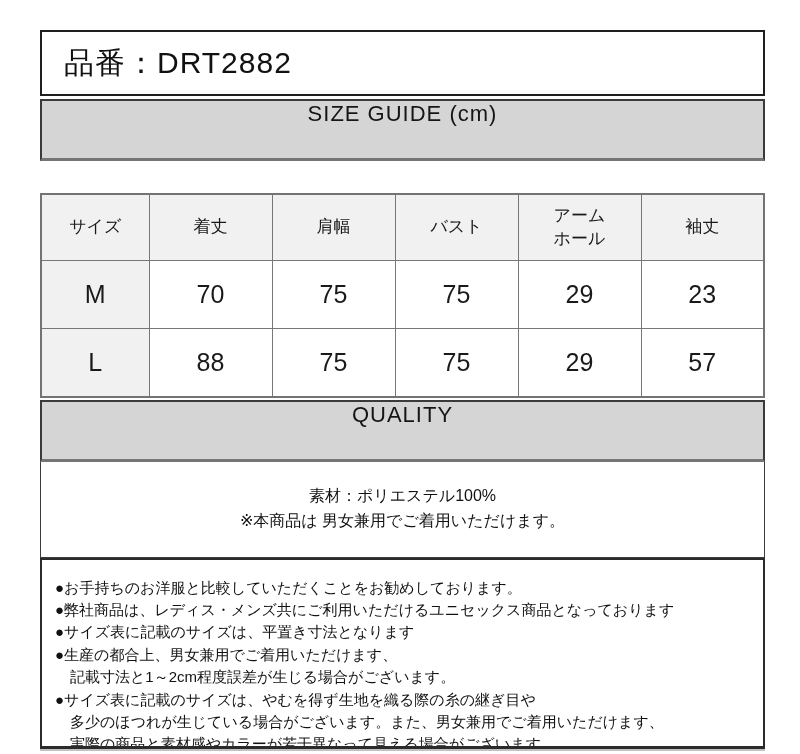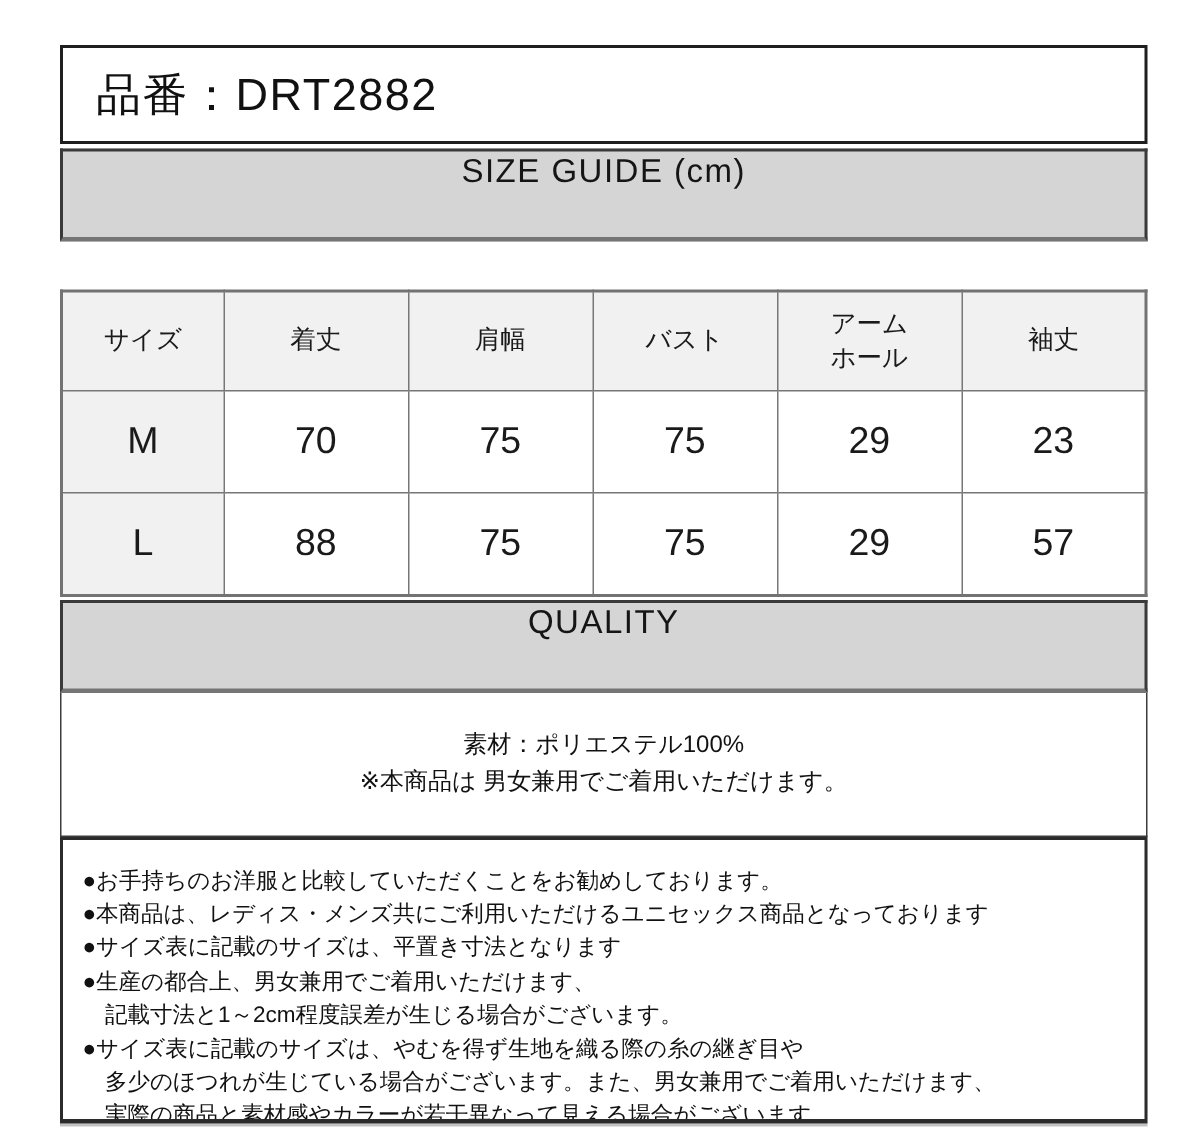--- a/index.html
+++ b/index.html
@@ -181,21 +181,21 @@
     <span class="bar-title">QUALITY</span>
   </div>
 
   <div class="sec material-box">
     <div class="mline">素材：ポリエステル100%</div>
     <div class="mline">※本商品は 男女兼用でご着用いただけます。</div>
   </div>
 
   <div class="sec notes-box">
     <div class="nline">●お手持ちのお洋服と比較していただくことをお勧めしております。</div>
-    <div class="nline">●本商品は、レディス・メンズ共にご利用いただけるユニセックス商品となっております</div>
+    <div class="nline">●弊社商品は、レディス・メンズ共にご利用いただけるユニセックス商品となっております</div>
     <div class="nline">●サイズ表に記載のサイズは、平置き寸法となります</div>
     <div class="nline">●生産の都合上、男女兼用でご着用いただけます、</div>
     <div class="nline">　記載寸法と1～2cm程度誤差が生じる場合がございます。</div>
     <div class="nline">●サイズ表に記載のサイズは、やむを得ず生地を織る際の糸の継ぎ目や</div>
     <div class="nline">　多少のほつれが生じている場合がございます。また、男女兼用でご着用いただけます、</div>
     <div class="nline">　実際の商品と素材感やカラーが若干異なって見える場合がございます。</div>
   </div>
 
 </div>
 

